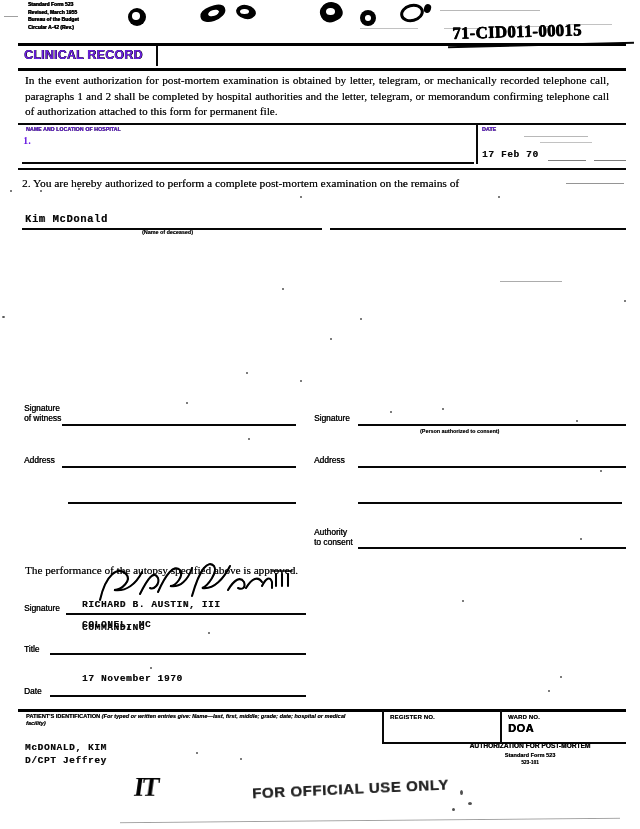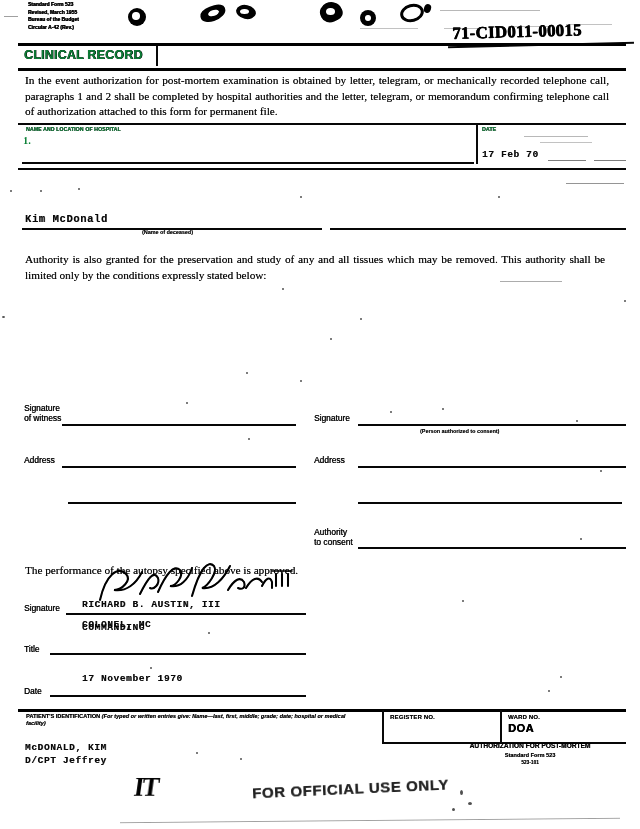--- a/index.html
+++ b/index.html
@@ -26,21 +26,21 @@
     position: absolute;
     background: #141414;
   }
   .thin { height: 1px; background: #2a2a2a; }
   .med  { height: 2px; background: #101010; }
   .thick{ height: 3px; background: #060606; }
   .vrule{ width: 2px; background: #121212; }
 
   
   .scan {
-    color: #15803d;
+    color: #6d28d9;
     -webkit-font-smoothing: none;
   }
   .heavy {
     font-family: "Liberation Sans", "DejaVu Sans", sans-serif;
     font-weight: bold;
     letter-spacing: 0.2px;
     text-shadow: 0.4px 0 0 #000, 0 0.35px 0 rgba(0,0,0,.6), -0.35px 0 0 rgba(0,0,0,.5);
   }
   .tiny-caps {
     font-family: "Liberation Sans", "DejaVu Sans", sans-serif;
@@ -272,28 +272,28 @@
   <div class="abs vrule" style="left:476px; top:124px; height:40px;"></div>
   <div class="tiny-caps scan abs" style="left:482px; top:126px;">DATE</div>
   <div class="typed abs" style="left:482px; top:149px;">17 Feb 70</div>
   <div class="rule thin" style="left:548px; top:160px; width:38px; opacity:.6;"></div>
   <div class="rule thin" style="left:594px; top:160px; width:32px; opacity:.6;"></div>
   <div class="rule thin" style="left:524px; top:136px; width:64px; opacity:.35;"></div>
   <div class="rule thin" style="left:540px; top:142px; width:52px; opacity:.3;"></div>
 
   <div class="rule med" style="left:18px; top:168px; width:608px;"></div>
 
+  <div class="para scan" id="item2-line">2. You are hereby authorized to perform a complete post-mortem examination on the remains of</div>
   <div class="rule thin" style="left:566px; top:183px; width:58px; opacity:.5;"></div>
 
   <div class="typed abs" style="left:25px; top:213px; font-size:10.5px;">Kim McDonald</div>
   <div class="rule med" style="left:22px; top:228px; width:300px;"></div>
   <div class="rule med" style="left:330px; top:228px; width:296px;"></div>
   <div class="sub-label scan" style="left:142px; top:229px;">(Name of deceased)</div>
 
-  <div class="para scan" id="authority-para">Authority is also granted for the preservation and study of any and all tissues which may be removed.  This authority shall be limited only by the conditions expressly stated below:</div>
   <div class="rule thin" style="left:500px; top:281px; width:62px; opacity:.4;"></div>
 
   <div class="field-label scan" style="left:24px; top:404px; white-space:pre-line;">Signature
 of witness</div>
   <div class="rule med" style="left:62px; top:424px; width:234px;"></div>
 
   <div class="field-label scan" style="left:314px; top:414px;">Signature</div>
   <div class="rule med" style="left:358px; top:424px; width:268px;"></div>
   <div class="sub-label scan" style="left:420px; top:428px;">(Person authorized to consent)</div>
 

